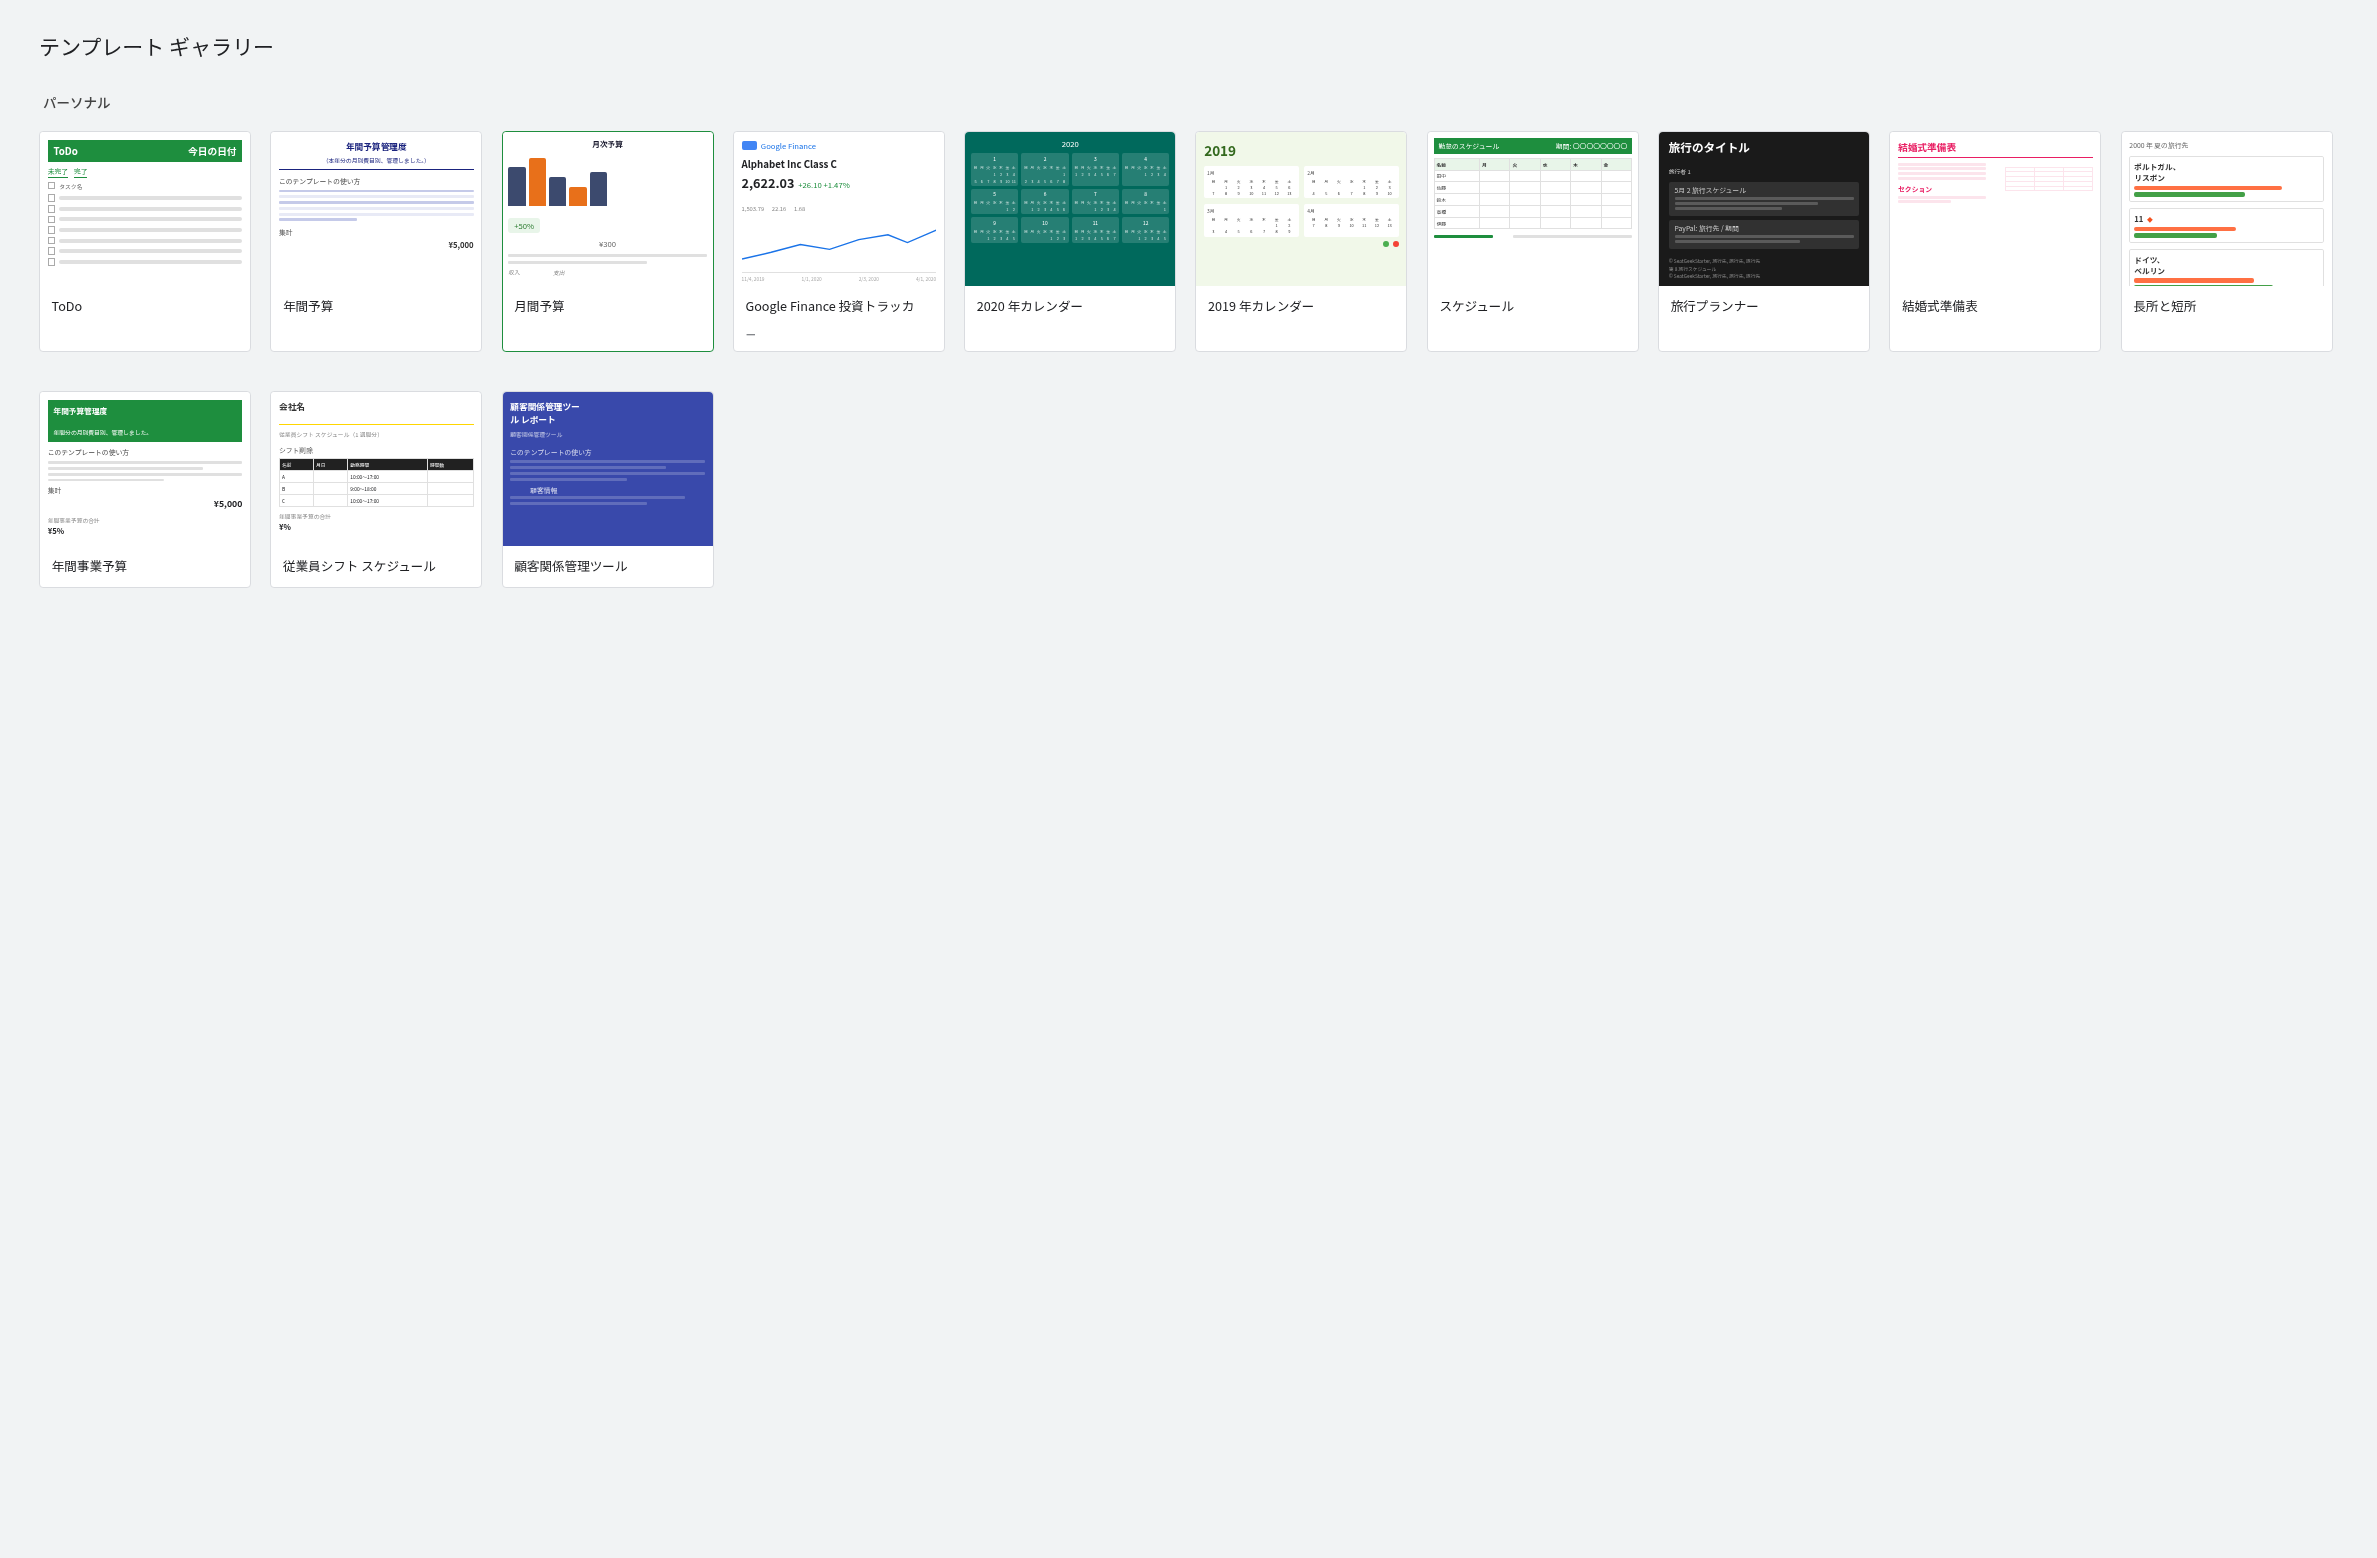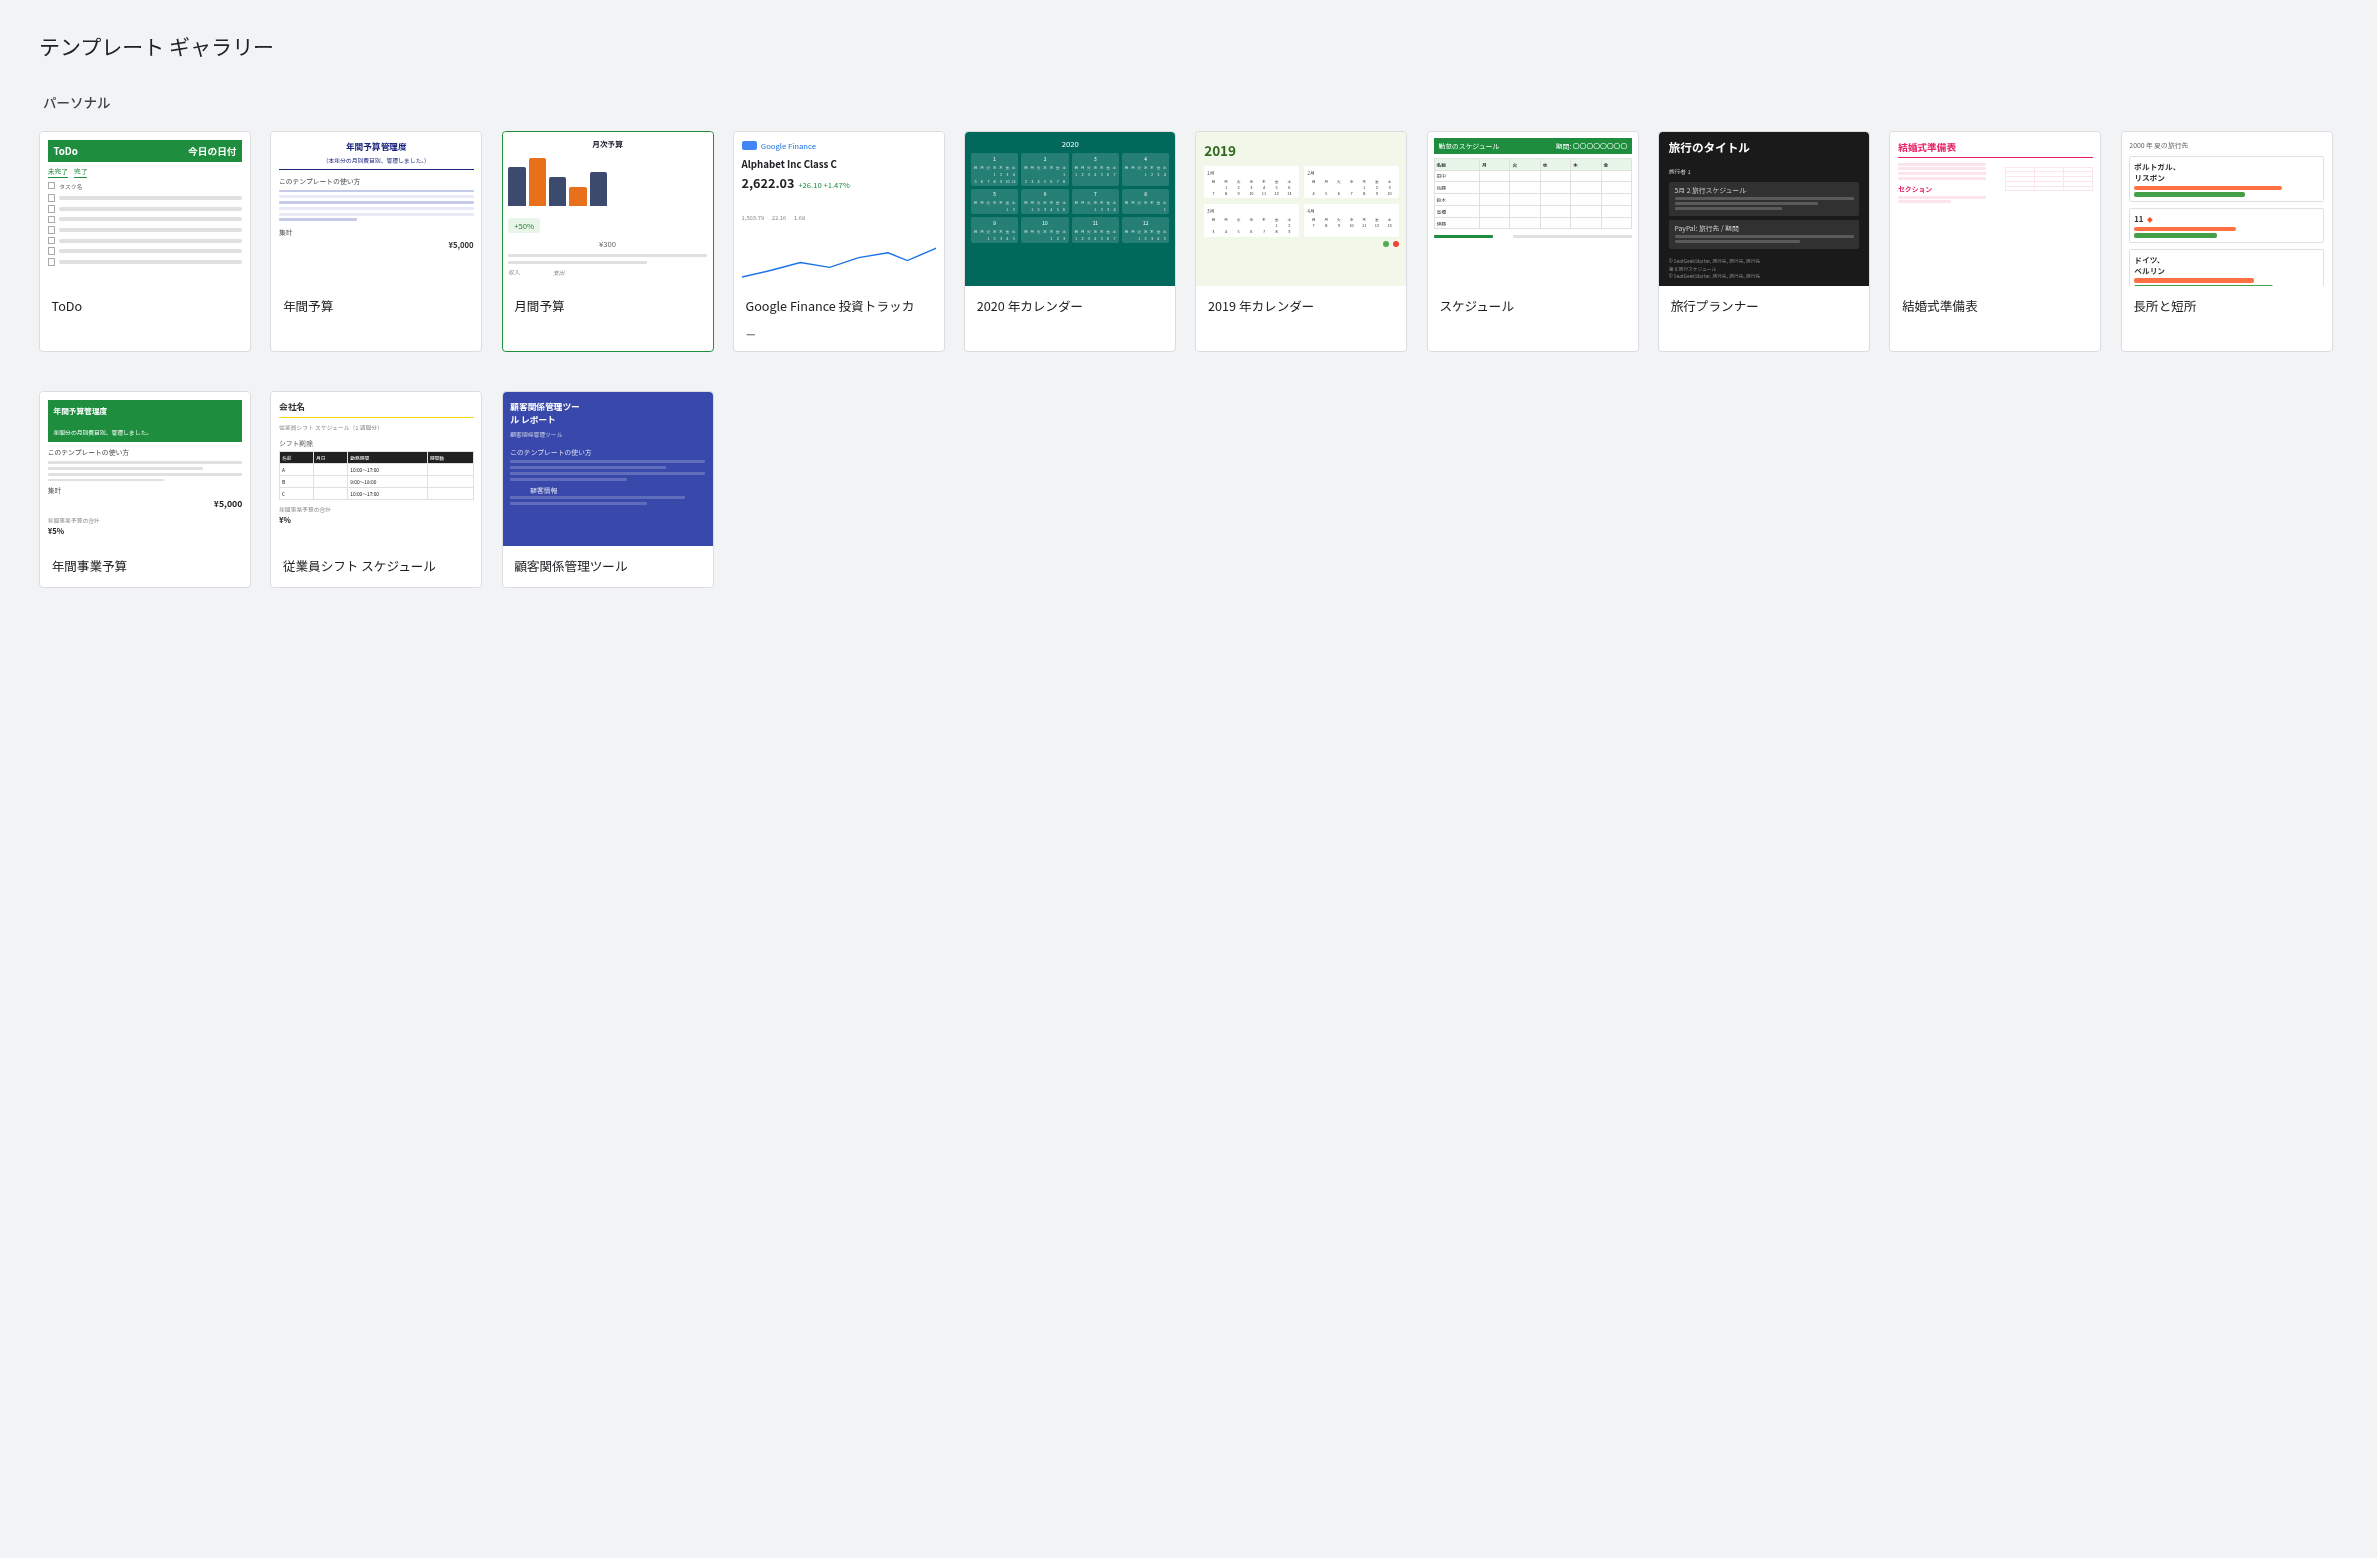--- a/index.html
+++ b/index.html
@@ -430,21 +430,21 @@
 
     .preview-employee {
       background: #fff;
       padding: 7.7px;
     }
     .preview-employee .emp-title {
       font-size: 8.7px;
       font-weight: bold;
       color: #333;
       border-bottom: 1.9px solid #ffd600;
-      padding-bottom: 4px;
+      padding-bottom: 11px;
       margin-bottom: 4.8px;
     }
     .preview-employee .emp-subtitle {
       font-size: 5.8px;
       color: #888;
       margin-bottom: 5.8px;
     }
     .preview-employee .emp-table {
       width: 100%;
       border-collapse: collapse;
@@ -595,21 +595,21 @@
         <div class="preview-finance" style="height:100%; overflow:hidden;">
           <div class="fin-logo">
             <div class="fin-logo-icon"></div>
             <div class="fin-title">Google Finance</div>
           </div>
           <div class="fin-company">Alphabet Inc Class C</div>
           <div style="display:flex;align-items:baseline;">
             <div class="fin-price">2,622.03</div>
             <div class="fin-change">+26.10  +1.47%</div>
           </div>
-          <div style="display:flex;gap:7.7px;margin:21px 0;font-size:5.8px;color:#888;">
+          <div style="display:flex;gap:7.7px;margin:12px 0;font-size:5.8px;color:#888;">
             <span>1,503.79</span>
               <span>22.16</span>
               <span>1.68</span>
           </div>
           <div class="fin-chart">
             <svg width="100%" height="39" viewBox="0 0 200 40">
               <polyline points="0,35 30,28 60,20 90,25 120,15 150,10 170,18 200,5" fill="none" stroke="#1a73e8" stroke-width="1.5"></polyline>
             </svg>
           </div>
           <div style="display:flex;justify-content:space-between;font-size:4.8px;color:#aaa;margin-top:1.9px;">

